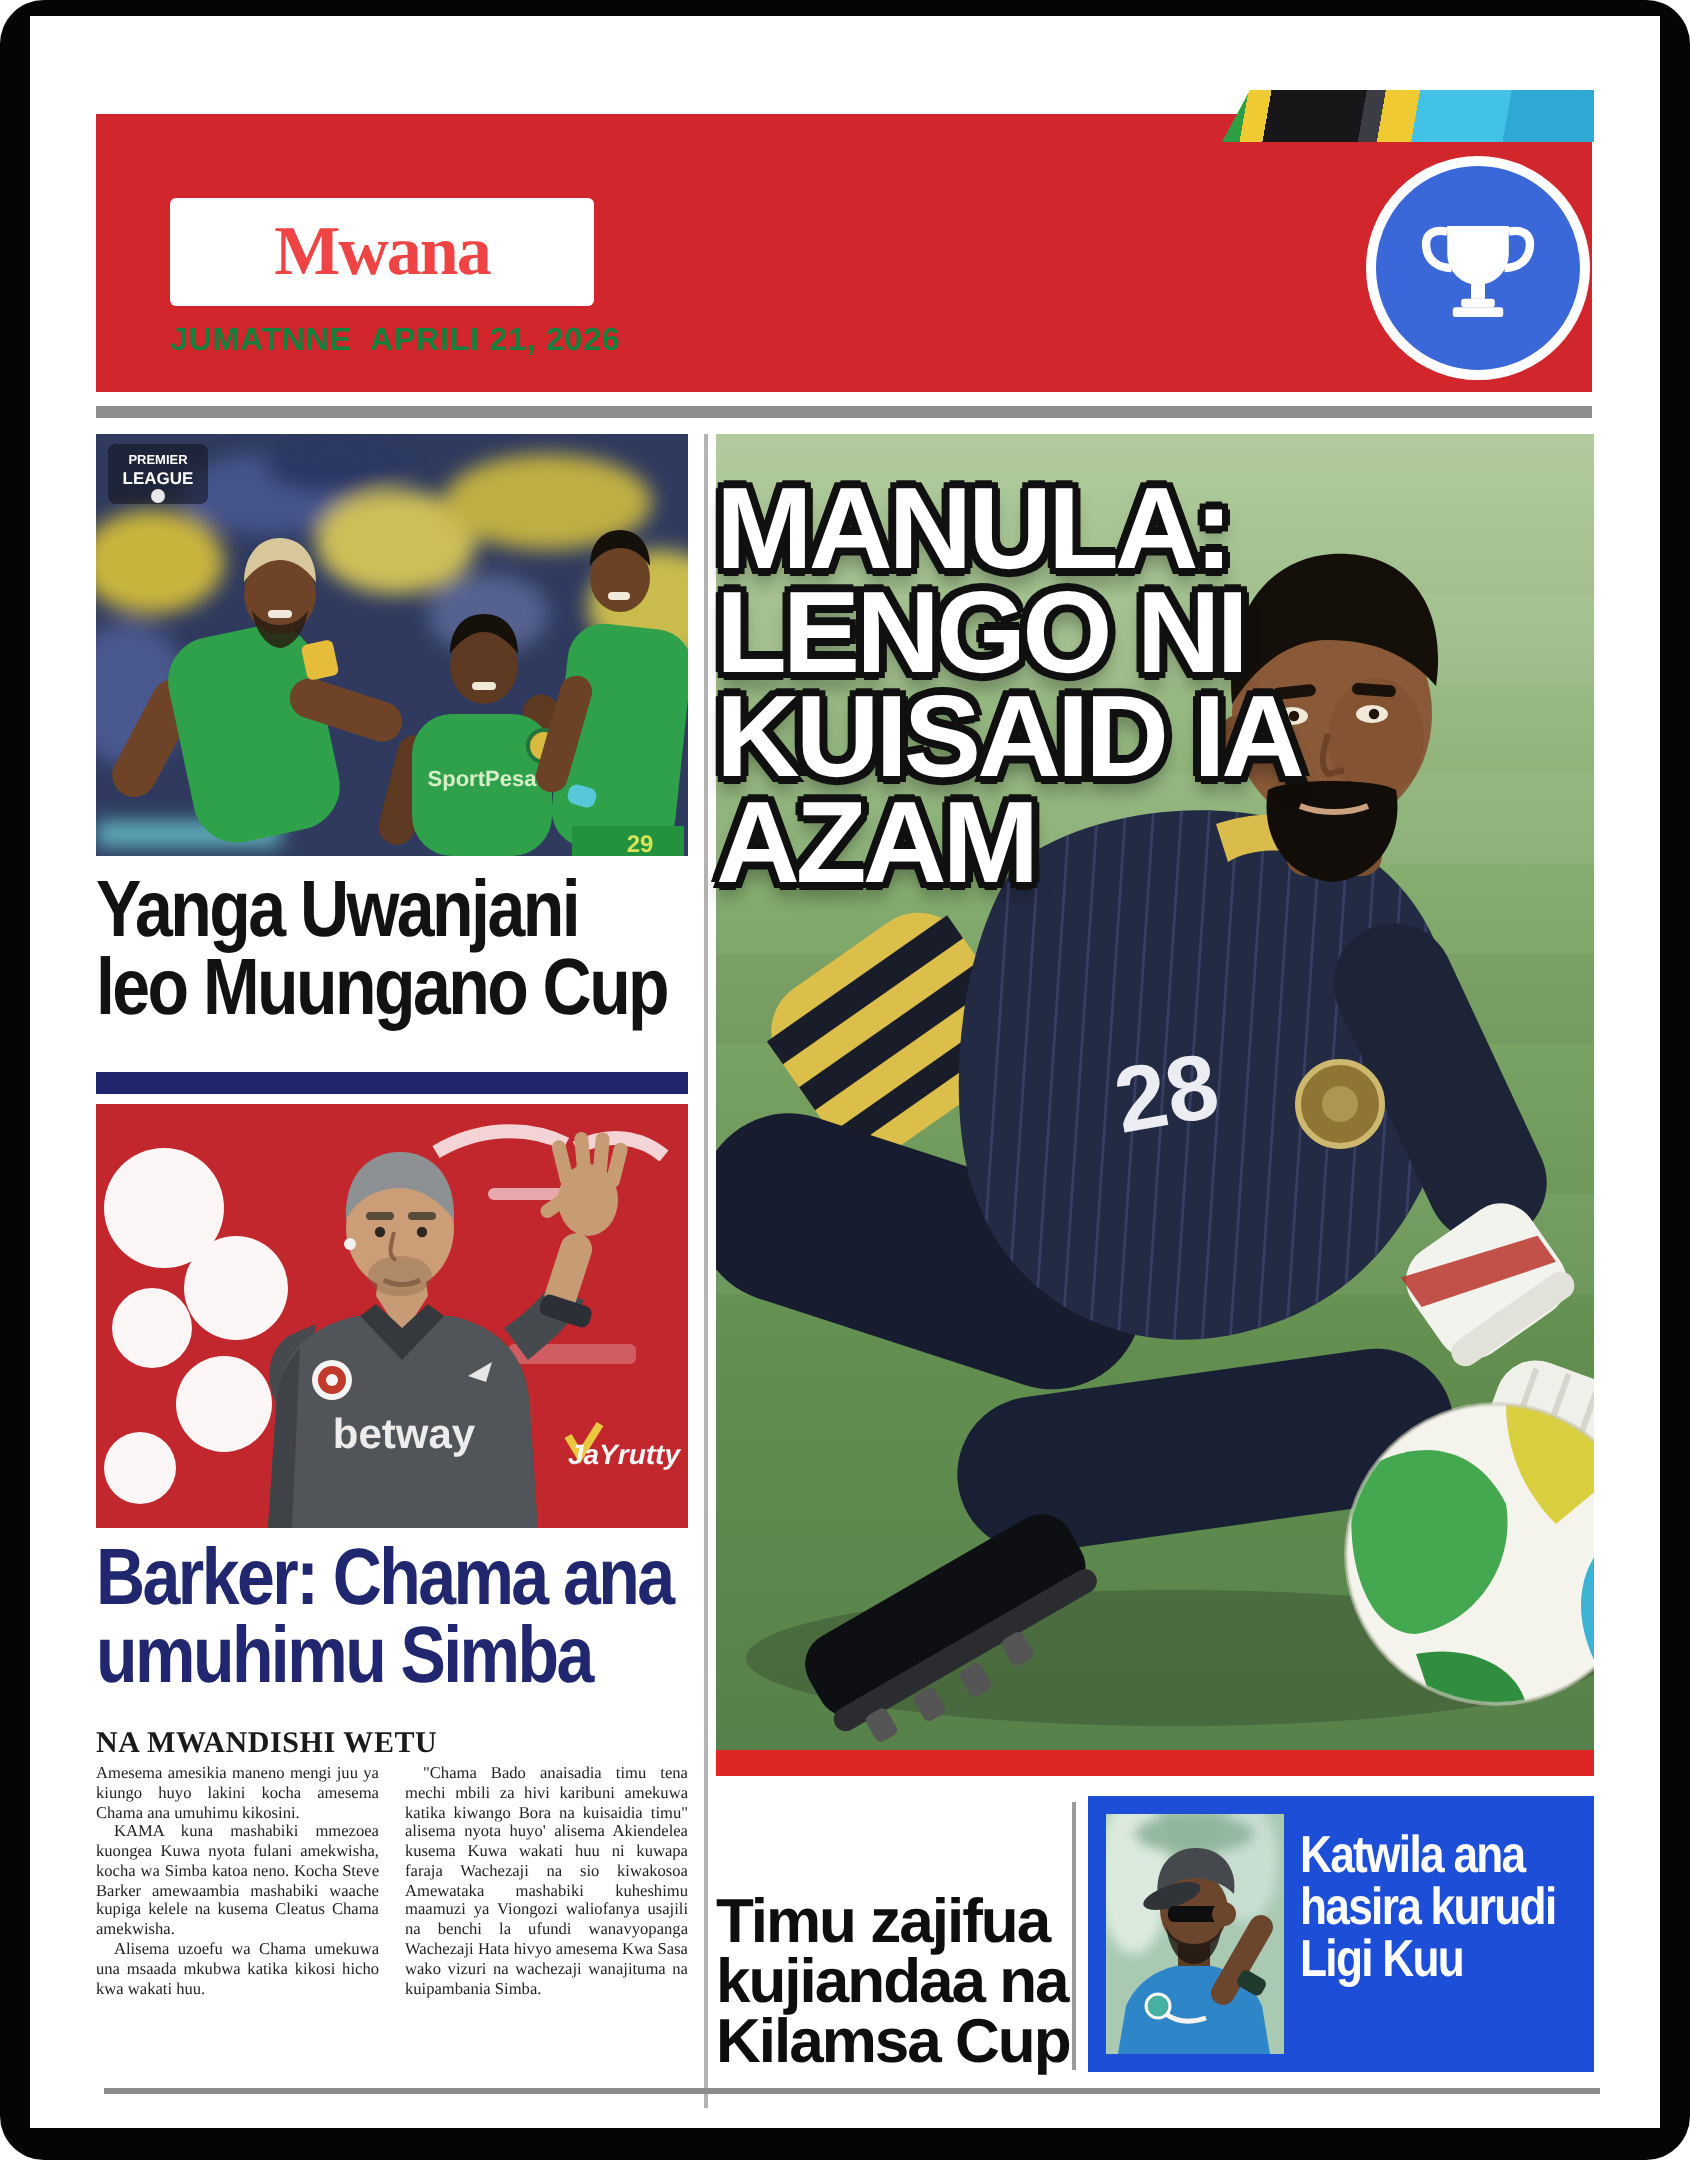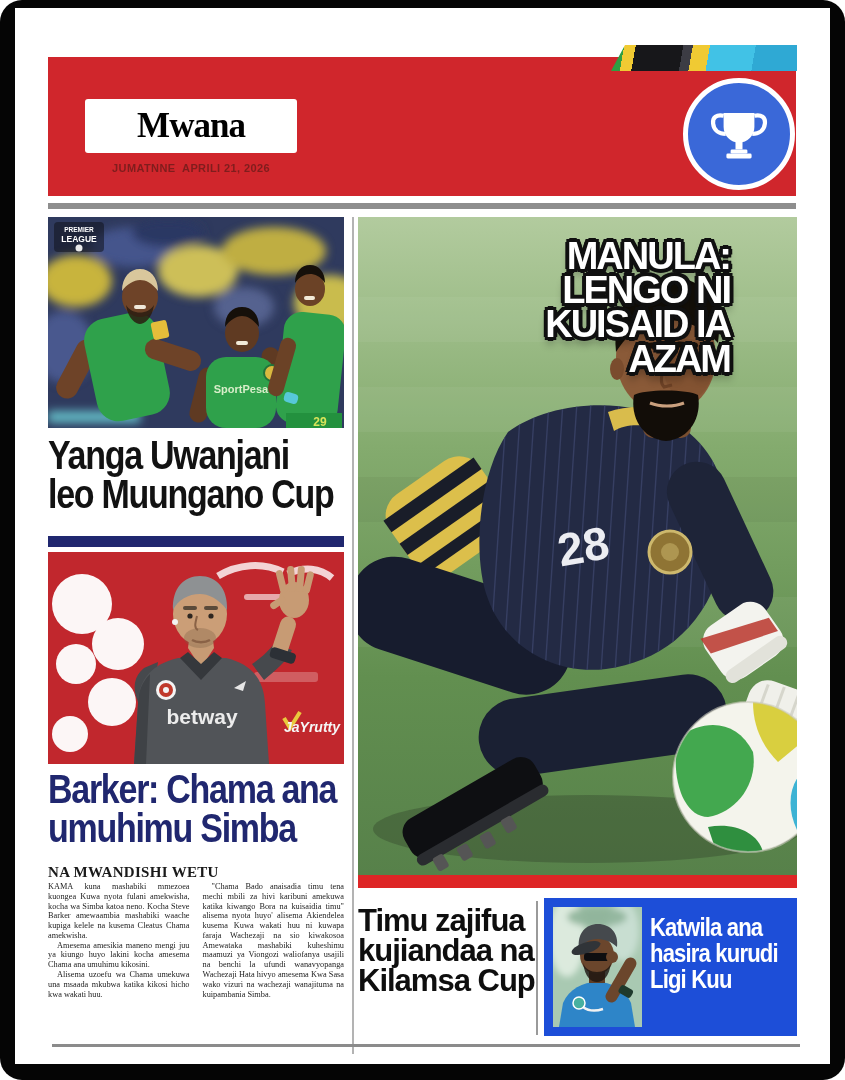--- a/index.html
+++ b/index.html
@@ -9,24 +9,24 @@
   .abs{position:absolute;}
 
   
   .banner{left:33px;top:49px;width:748px;height:139px;background:#d0262c;}
   .flag{left:596px;top:37px;width:186px;height:26px;
     background:linear-gradient(100deg,#2f9e42 0 7%,#f0ca33 7% 13%,#17171a 13% 38%,#3c3c44 38% 43%,#f0ca33 43% 52%,#41c2e6 52% 76%,#2fa9d4 76% 100%);
     clip-path:polygon(14px 0,100% 0,100% 100%,0 100%);}
   .logoBox{left:70px;top:91px;width:212px;height:54px;background:#ffffff;border-radius:3px;
     display:flex;align-items:center;justify-content:center;
     font-family:"Liberation Serif",serif;font-weight:bold;font-size:35px;letter-spacing:-1px;}
-  .logoBox .p1{color:#000000;}
+  .logoBox .p1{color:#ef4444;}
   .logoBox .p2{color:#c9202a;}
-  .dateLine{left:70px;top:154px;width:212px;text-align:center;color:#7f1d1d;
-    font-weight:bold;font-size:11px;letter-spacing:.4px;white-space:pre;}
+  .dateLine{left:70px;top:154px;width:212px;text-align:center;color:#15803d;
+    font-weight:bold;font-size:16px;letter-spacing:.4px;white-space:pre;}
   .michezo{left:285px;top:49px;height:139px;display:flex;align-items:center;}
   .michezo span{display:inline-block;color:#ffffff;font-weight:bold;font-size:126px;line-height:1;
     letter-spacing:-7px;transform:scaleX(.78);transform-origin:left center;
     text-shadow:0 4px 5px rgba(60,0,0,.25);}
   .trophy{left:668px;top:70px;width:112px;height:112px;border-radius:50%;
     background:#3a68d8;border:5px solid #ffffff;box-sizing:border-box;
     display:flex;align-items:center;justify-content:center;}
   .ruleTop{left:33px;top:195px;width:748px;height:6px;background:#8e8e8e;}
 
   
@@ -41,28 +41,28 @@
     font-weight:bold;font-size:15px;color:#1a1a1a;letter-spacing:.3px;}
   .bodyCols{left:33px;top:874px;width:296px;height:172px;overflow:hidden;
     column-count:2;column-gap:13px;
     font-family:"Liberation Serif",serif;font-size:8.3px;line-height:1.18;color:#222222;text-align:justify;}
   .bodyCols p{margin:0;}
   .bodyCols p + p{text-indent:9px;}
   .vrule1{left:337px;top:209px;width:2px;height:837px;background:#b3b3b3;}
 
   
   .photoManula{left:343px;top:209px;width:439px;height:658px;overflow:hidden;}
-  .hlManula{left:343px;top:231px;width:372px;text-align:right;color:#ffffff;
-    font-weight:bold;font-size:38px;line-height:.9;letter-spacing:-2px;white-space:pre-line;
+  .hlManula{left:343px;top:231px;width:372px;text-align:left;color:#ffffff;
+    font-weight:bold;font-size:58px;line-height:.9;letter-spacing:-2px;white-space:pre-line;
     text-shadow:-3px -3px 0 #101010,3px -3px 0 #101010,-3px 3px 0 #101010,3px 3px 0 #101010,
       -4px 0 0 #101010,4px 0 0 #101010,0 -4px 0 #101010,0 4px 0 #101010,0 7px 9px rgba(0,0,0,.4);}
   .redBar{left:343px;top:867px;width:439px;height:13px;background:#de2626;}
 
   
-  .hlKilamsa{left:343px;top:898px;width:220px;color:#0e0e0e;font-weight:bold;font-size:31px;
+  .hlKilamsa{left:343px;top:938px;width:220px;color:#0e0e0e;font-weight:bold;font-size:31px;
     line-height:.97;letter-spacing:-1px;white-space:pre-line;}
   .vrule2{left:521px;top:893px;width:2px;height:134px;background:#9a9a9a;}
   .katwilaBox{left:529px;top:890px;width:253px;height:138px;background:#1d4ed8;}
   .katwilaPhoto{position:absolute;left:9px;top:9px;width:89px;height:120px;overflow:hidden;}
   .hlKatwila{position:absolute;left:106px;top:16px;width:170px;color:#ffffff;font-weight:bold;
     font-size:26px;line-height:1.0;letter-spacing:-1px;white-space:pre-line;
     transform:scaleX(.85);transform-origin:left top;}
   .ruleBottom{left:37px;top:1036px;width:748px;height:3px;background:#8b8b8b;}
 
   svg{display:block;}
@@ -203,22 +203,22 @@
       <circle cx="127" cy="70" r="3" fill="#f2f2f2"></circle>
       <path d="M236,166 L242,176 L252,160" stroke="#e9c93d" stroke-width="4" fill="none"></path>
       <text x="264" y="180" text-anchor="middle" font-size="14" font-weight="bold" font-style="italic" fill="#f5f5f5">JaYrutty</text>
     </svg>
   </div>
 
   <div class="abs hlBarker">Barker: Chama ana
 umuhimu Simba</div>
   <div class="abs byline">NA MWANDISHI WETU</div>
   <div class="abs bodyCols">
+    <p>Amesema amesikia maneno mengi juu ya kiungo huyo lakini kocha amesema Chama ana umuhimu kikosini.</p>
     <p>KAMA kuna mashabiki mmezoea kuongea Kuwa nyota fulani amekwisha, kocha wa Simba katoa neno. Kocha Steve Barker amewaambia mashabiki waache kupiga kelele na kusema Cleatus Chama amekwisha.</p>
-    <p>Amesema amesikia maneno mengi juu ya kiungo huyo lakini kocha amesema Chama ana umuhimu kikosini.</p>
     <p>Alisema uzoefu wa Chama umekuwa una msaada mkubwa katika kikosi hicho kwa wakati huu.</p>
     <p>"Chama Bado anaisadia timu tena mechi mbili za hivi karibuni amekuwa katika kiwango Bora na kuisaidia timu" alisema nyota huyo' alisema Akiendelea kusema Kuwa wakati huu ni kuwapa faraja Wachezaji na sio kiwakosoa Amewataka mashabiki kuheshimu maamuzi ya Viongozi waliofanya usajili na benchi la ufundi wanavyopanga Wachezaji Hata hivyo amesema Kwa Sasa wako vizuri na wachezaji wanajituma na kuipambania Simba.</p>
   </div>
 
   <div class="abs vrule1"></div>
 
   <div class="abs photoManula">
     <svg width="439" height="658" viewBox="0 0 439 658">
       <defs>
         <linearGradient id="grass" x1="0" y1="0" x2="0" y2="1">

